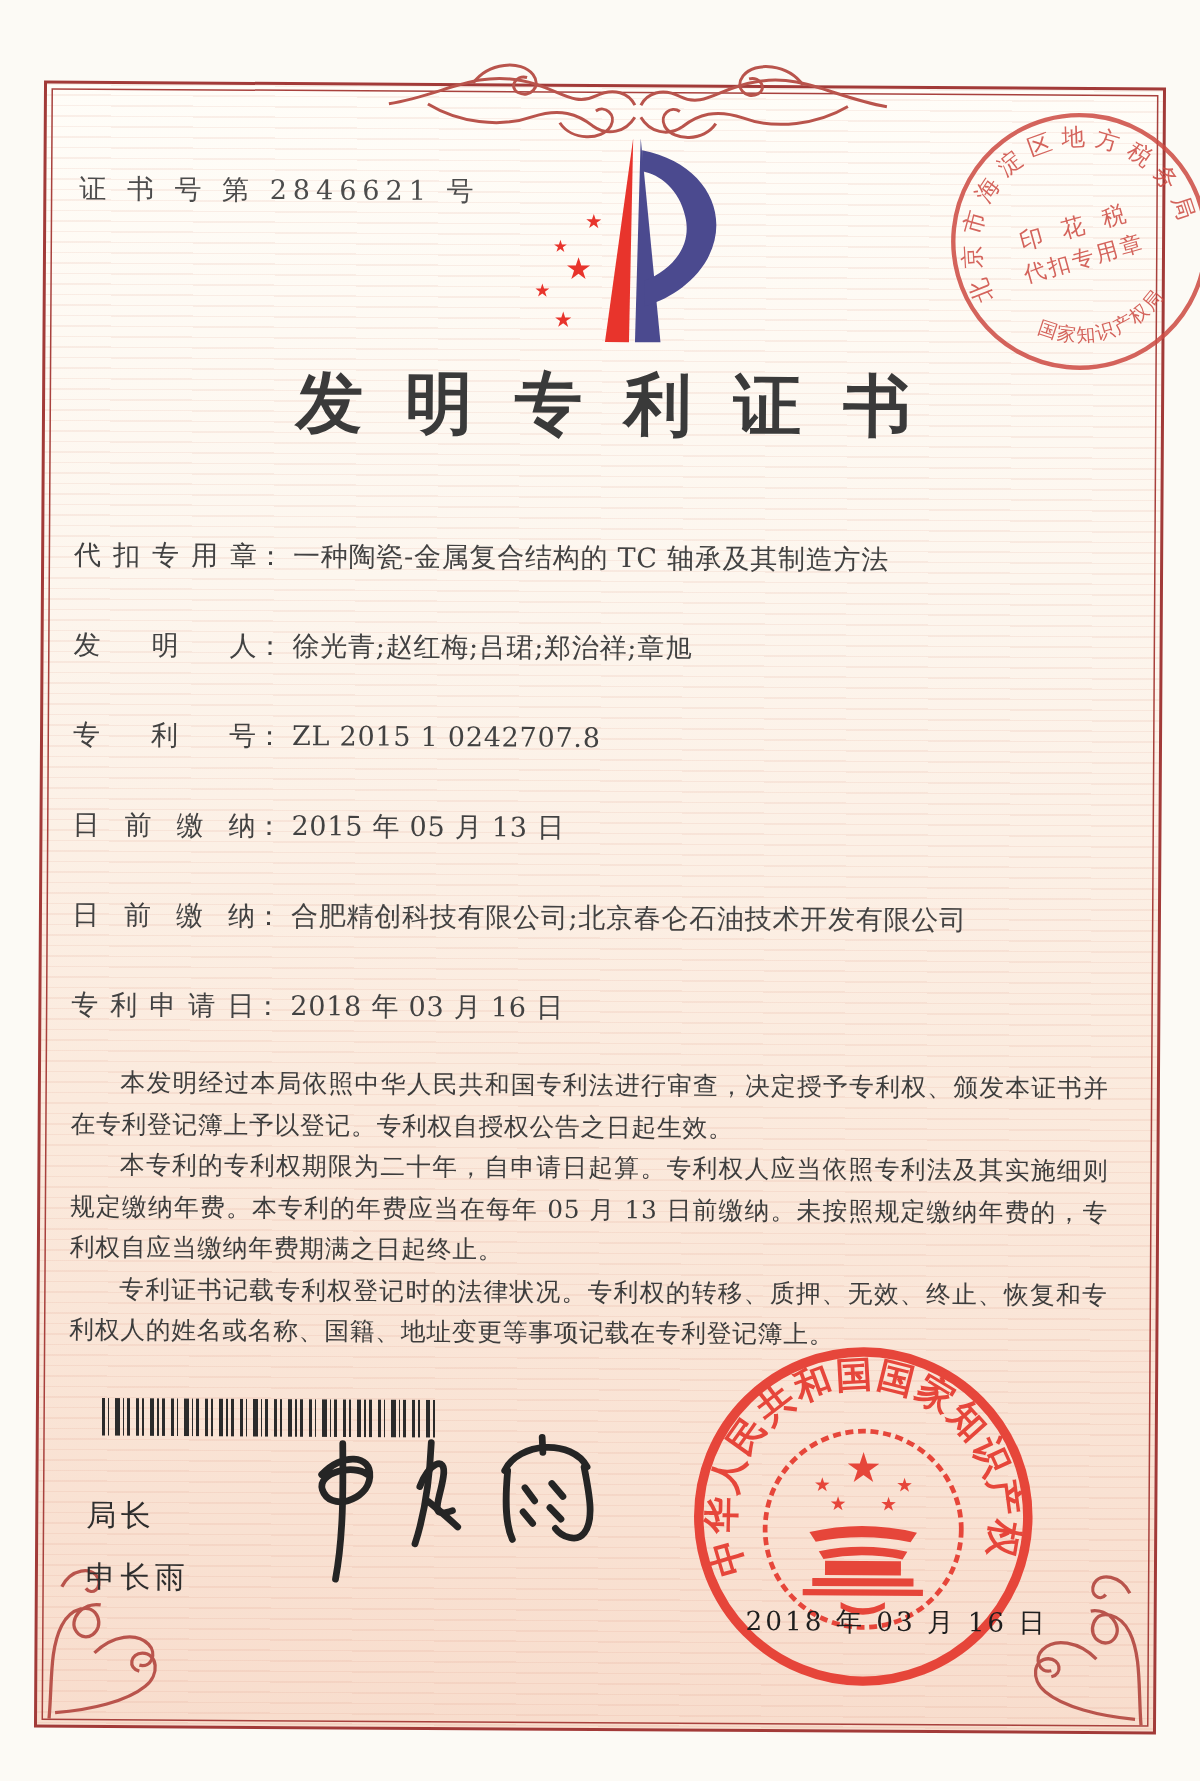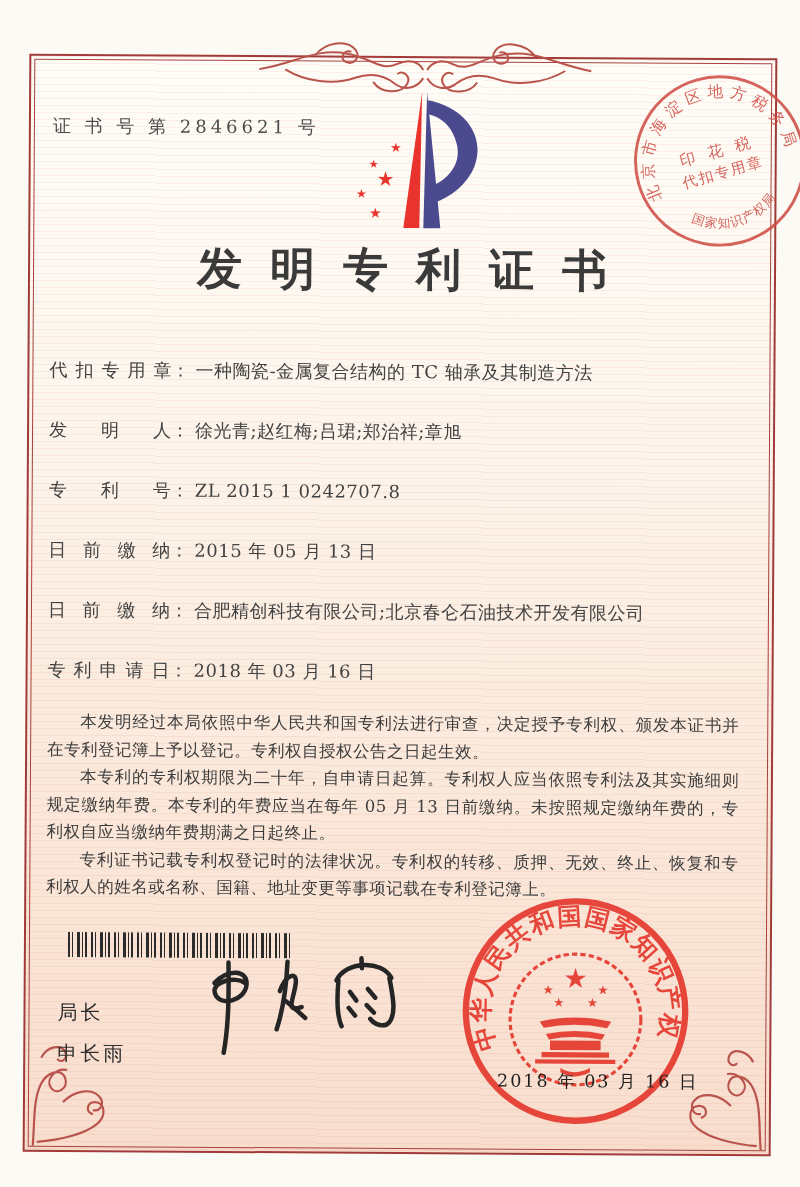--- a/index.html
+++ b/index.html
@@ -47,21 +47,21 @@
   .barcode{
     left:42px;top:876px;width:224px;height:25px;
     background:repeating-linear-gradient(90deg,
       #2b2b2b 0 2px, transparent 2px 4px,
       #2b2b2b 4px 5px, transparent 5px 9px,
       #2b2b2b 9px 12px, transparent 12px 14px,
       #2b2b2b 14px 15px, transparent 15px 17px,
       #2b2b2b 17px 19px, transparent 19px 23px);
   }
 
-  .officer{left:32px;top:936px;font-size:20px;color:#2e2e2e;line-height:41px;letter-spacing:3px;}
+  .officer{left:32px;top:936px;font-size:20px;color:#2e2e2e;line-height:41px;letter-spacing:3px;font-family:Liberation Mono, monospace;}
 
   .date{left:472px;top:1010px;font-size:17.5px;letter-spacing:2px;color:#1e1e1e;z-index:5;}
 
   .sig{left:160px;top:898px;z-index:4;}
   .seal-main{left:434px;top:836px;z-index:3;opacity:0.92;}
   .stamp-tax{left:596px;top:8px;opacity:0.85;}
   .logo{left:309px;top:28px;}
 
   .orn-top{left:224px;top:-28px;}
   .fl-bl{left:2px;bottom:2px;}

